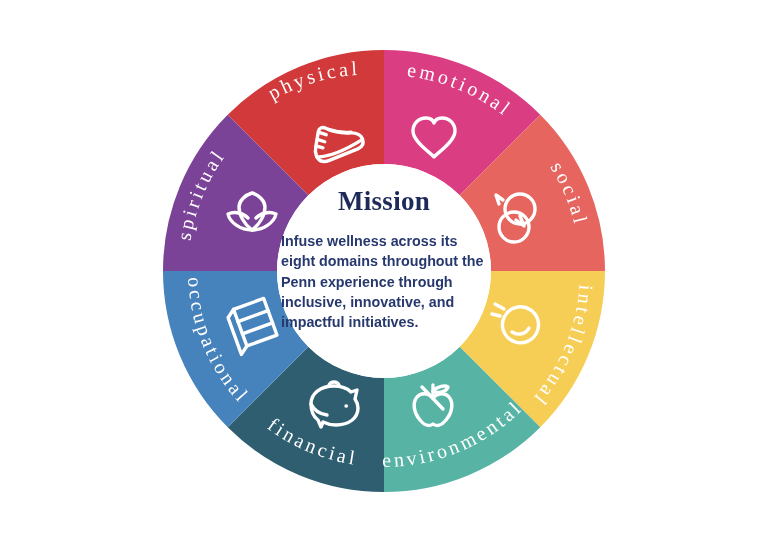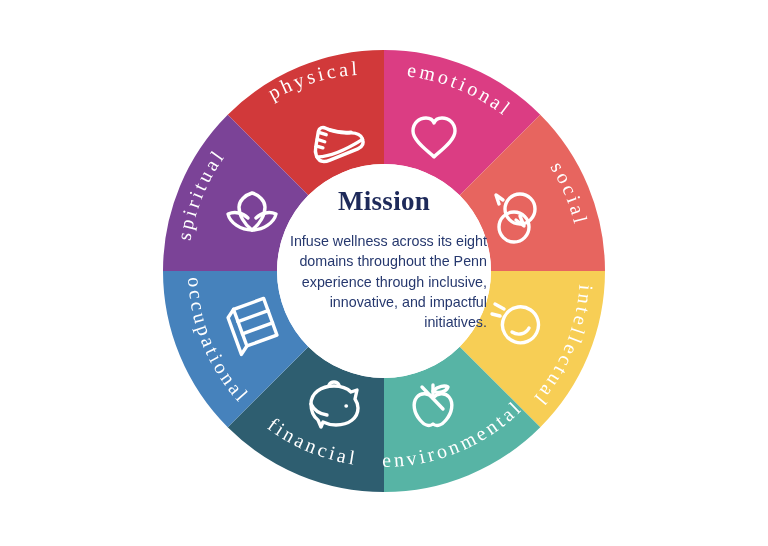--- a/index.html
+++ b/index.html
@@ -43,34 +43,34 @@
   #mission-block {
     position: absolute;
     left: 277px;
     top: 186px;
     width: 214px;
     height: 172px;
     display: flex;
     flex-direction: column;
     align-items: center;
     justify-content: flex-start;
-    text-align: right;
+    text-align: left;
     pointer-events: none;
   }
   #mission-heading {
     font-family: "Liberation Serif", serif;
     font-weight: 700;
     font-size: 27px;
     color: #1E2A5A;
     margin: 0 0 14px 0;
     letter-spacing: 0.3px;
   }
   #mission-body {
     font-family: "Liberation Sans", sans-serif;
-    font-weight: 400;
+    font-weight: 700;
     font-size: 14.3px;
     line-height: 1.42;
     color: #26386E;
     margin: 0;
     padding: 0 4px;
   }
 </style>
 </head>
 <body>
 

